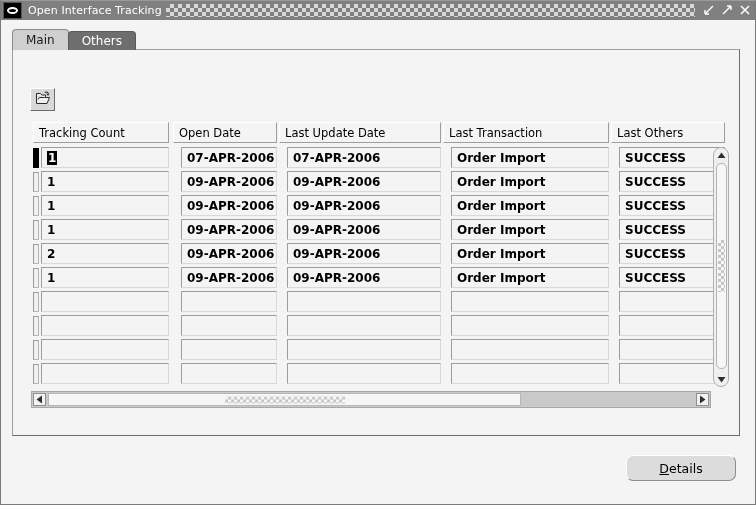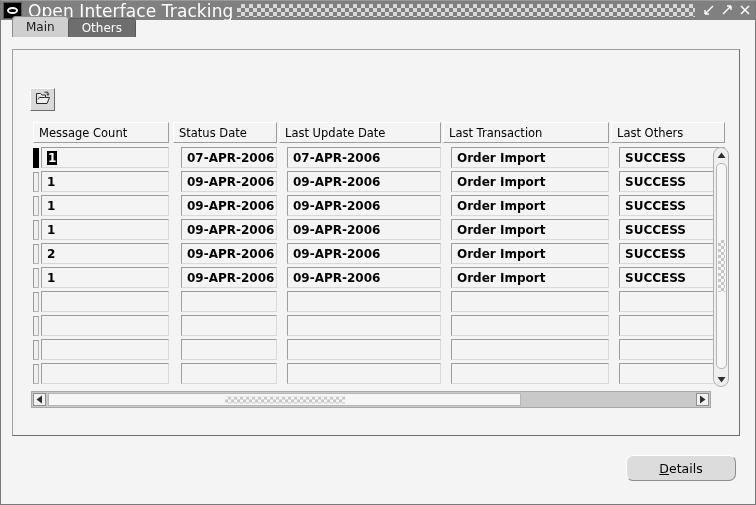--- a/index.html
+++ b/index.html
@@ -51,21 +51,21 @@
   .titlebar-sysicon i {
     display: block;
     width: 11px;
     height: 7px;
     border: 2px solid #ffffff;
     border-radius: 50%;
     box-sizing: border-box;
   }
   .titlebar-text {
     color: #ffffff;
-    font-size: 17px;
+    font-size: 11px;
     margin-left: 6px;
     white-space: nowrap;
     flex: 0 0 auto;
     letter-spacing: 0.1px;
     text-align: center;
   }
   .titlebar-fill {
     flex: 1 1 auto;
     height: 13px;
     margin: 0 4px;
@@ -87,21 +87,21 @@
     height: 15px;
     position: relative;
     margin-left: 2px;
     cursor: default;
   }
   .tb-btn svg { display: block; }
 
   
   .tabstrip {
     position: absolute;
-    left: 11px; top: 13px;
+    left: 11px; top: 26px;
     height: 23px;
     display: flex;
     align-items: flex-end;
     z-index: 3;
   }
   .tab {
     height: 21px;
     padding: 0 13px;
     box-sizing: border-box;
     display: flex;
@@ -408,22 +408,22 @@
         <path d="M1.5 4 L1.5 12.5 L12 12.5 L14.5 6.5 L4.5 6.5 L3 8.5" fill="#f0f0f0" stroke="#2b2b2b" stroke-width="1" stroke-linejoin="round"></path>
         <path d="M1.5 4 L1.5 2.5 L5.5 2.5 L6.8 4 L10.5 4 L10.5 6.5" fill="#f0f0f0" stroke="#2b2b2b" stroke-width="1" stroke-linejoin="round"></path>
         <path d="M9.5 1.2 L13 1.2 L13 4.2" stroke="#2b2b2b" stroke-width="1" fill="none"></path>
         <path d="M13 4.2 L11.6 3 M13 4.2 L14.3 3" stroke="#2b2b2b" stroke-width="1" fill="none"></path>
       </svg>
     </span>
   </div>
 
   <div class="grid">
     <div class="grid-head" id="grid-head">
-        <div class="hcell" style="left: 0px; width: 136px;">Message Count</div>
-        <div class="hcell" style="left: 140px; width: 104px;">Status Date</div>
+        <div class="hcell" style="left: 0px; width: 136px;">Tracking Count</div>
+        <div class="hcell" style="left: 140px; width: 104px;">Open Date</div>
         <div class="hcell" style="left: 246px; width: 162px;">Last Update Date</div>
         <div class="hcell" style="left: 410px; width: 166px;">Last Transaction</div>
         <div class="hcell" style="left: 578px; width: 114px;">Last Others</div>
       </div>
     <div class="grid-body" id="grid-body">
         <div class="row selected">
           <div class="rowmark"></div>
           <div class="cell" style="left: 8px; width: 128px;">
             <span class="seltxt">1</span>
           </div>

